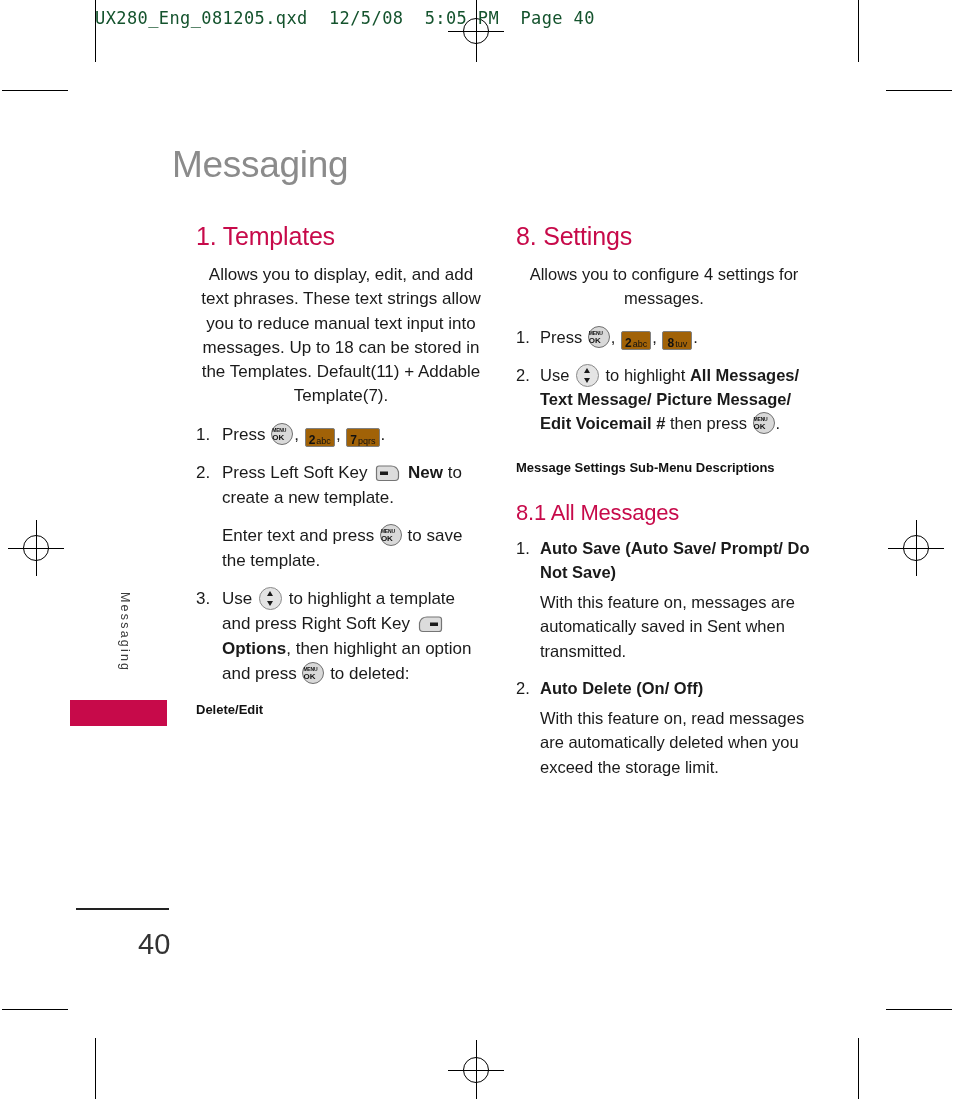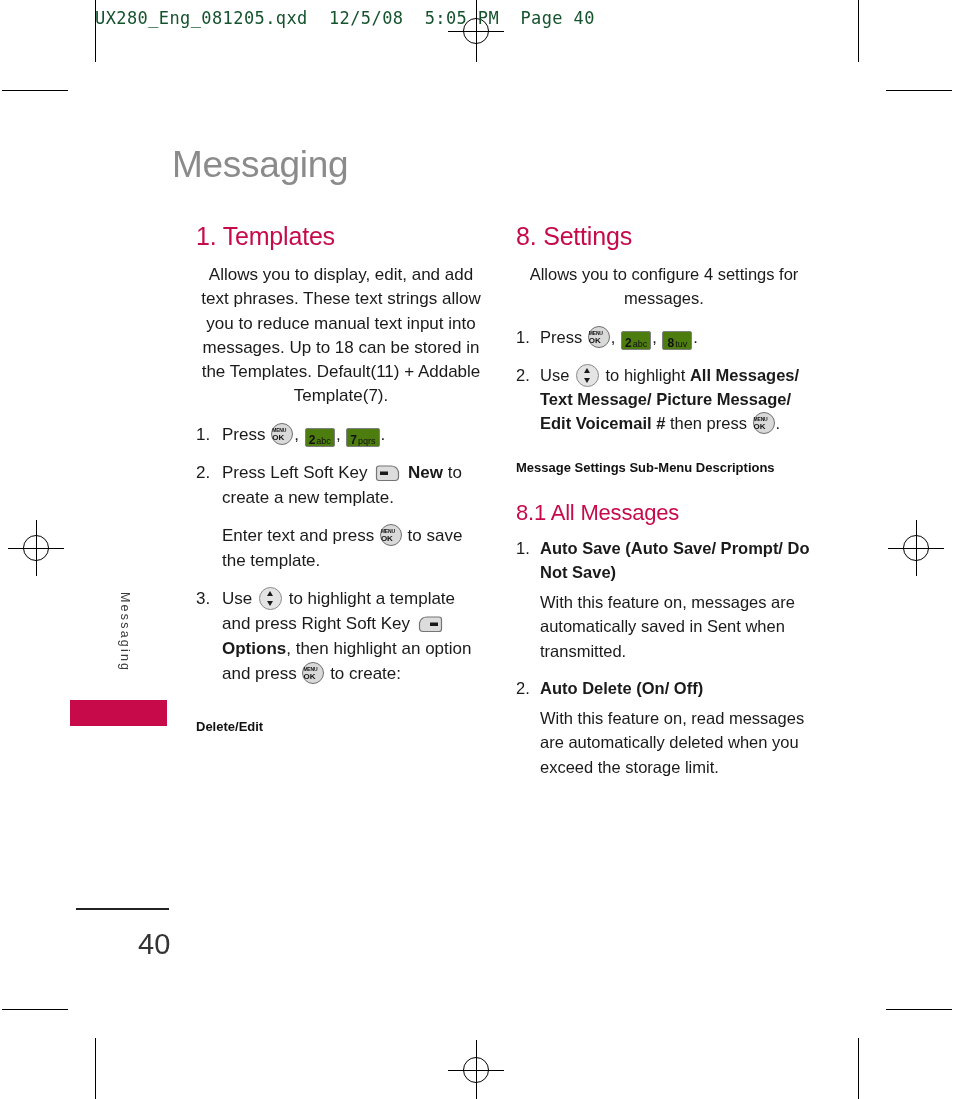--- a/index.html
+++ b/index.html
@@ -183,21 +183,21 @@
   }
   .icon-ok i.t { top: 4px; font-size: 5px; letter-spacing: -0.2px; }
   .icon-ok i.b { top: 10px; font-size: 8px; }
 
   .icon-key {
     display: inline-block;
     vertical-align: -4px;
     min-width: 30px;
     height: 19px;
     line-height: 19px;
-    background: #4d7c0f;
+    background: #a16207;
     border: 1px solid #808080;
     border-radius: 2px;
     box-sizing: border-box;
     padding: 0 3px;
     text-align: center;
     margin: 0 1px;
     white-space: nowrap;
   }
   .icon-key .d { font-size: 12px; font-weight: bold; color: #111; }
   .icon-key .s { font-size: 9px; color: #111; margin-left: 1px; }
@@ -326,24 +326,24 @@
     <span class="icon-soft">
       <svg width="25" height="17" viewBox="0 0 25 17">
         <path d="M23.5 3.5 Q23.5 1 21 1 L9 1 Q3 1 1.5 7 L1.5 12 Q1.5 15.5 5 15.5 L21 15.5 Q23.5 15.5 23.5 13 Z" fill="#dcdcdc" stroke="#757575" stroke-width="1.2"></path>
         <rect x="12" y="6.5" width="8" height="3.5" fill="#1a1a1a"></rect>
       </svg>
     </span><b>Options</b><span>, then highlight an option and press</span>
     <span class="icon-ok">
       <i class="t">MENU</i>
       <i class="b">OK</i>
     </span>
-    <span>to create:</span>
-  </div>
-
-  <h4 class="bold-head" style="margin-top:31px;">Delete/Edit</h4>
+    <span>to deleted:</span>
+  </div>
+
+  <h4 class="bold-head" style="margin-top:14px;">Delete/Edit</h4>
 
 </div>
 
 <div class="col col-right">
 
   <h2 class="sect">8. Settings</h2>
 
   <p class="body">Allows you to configure 4 settings for messages.</p>
 
   <div class="step">

